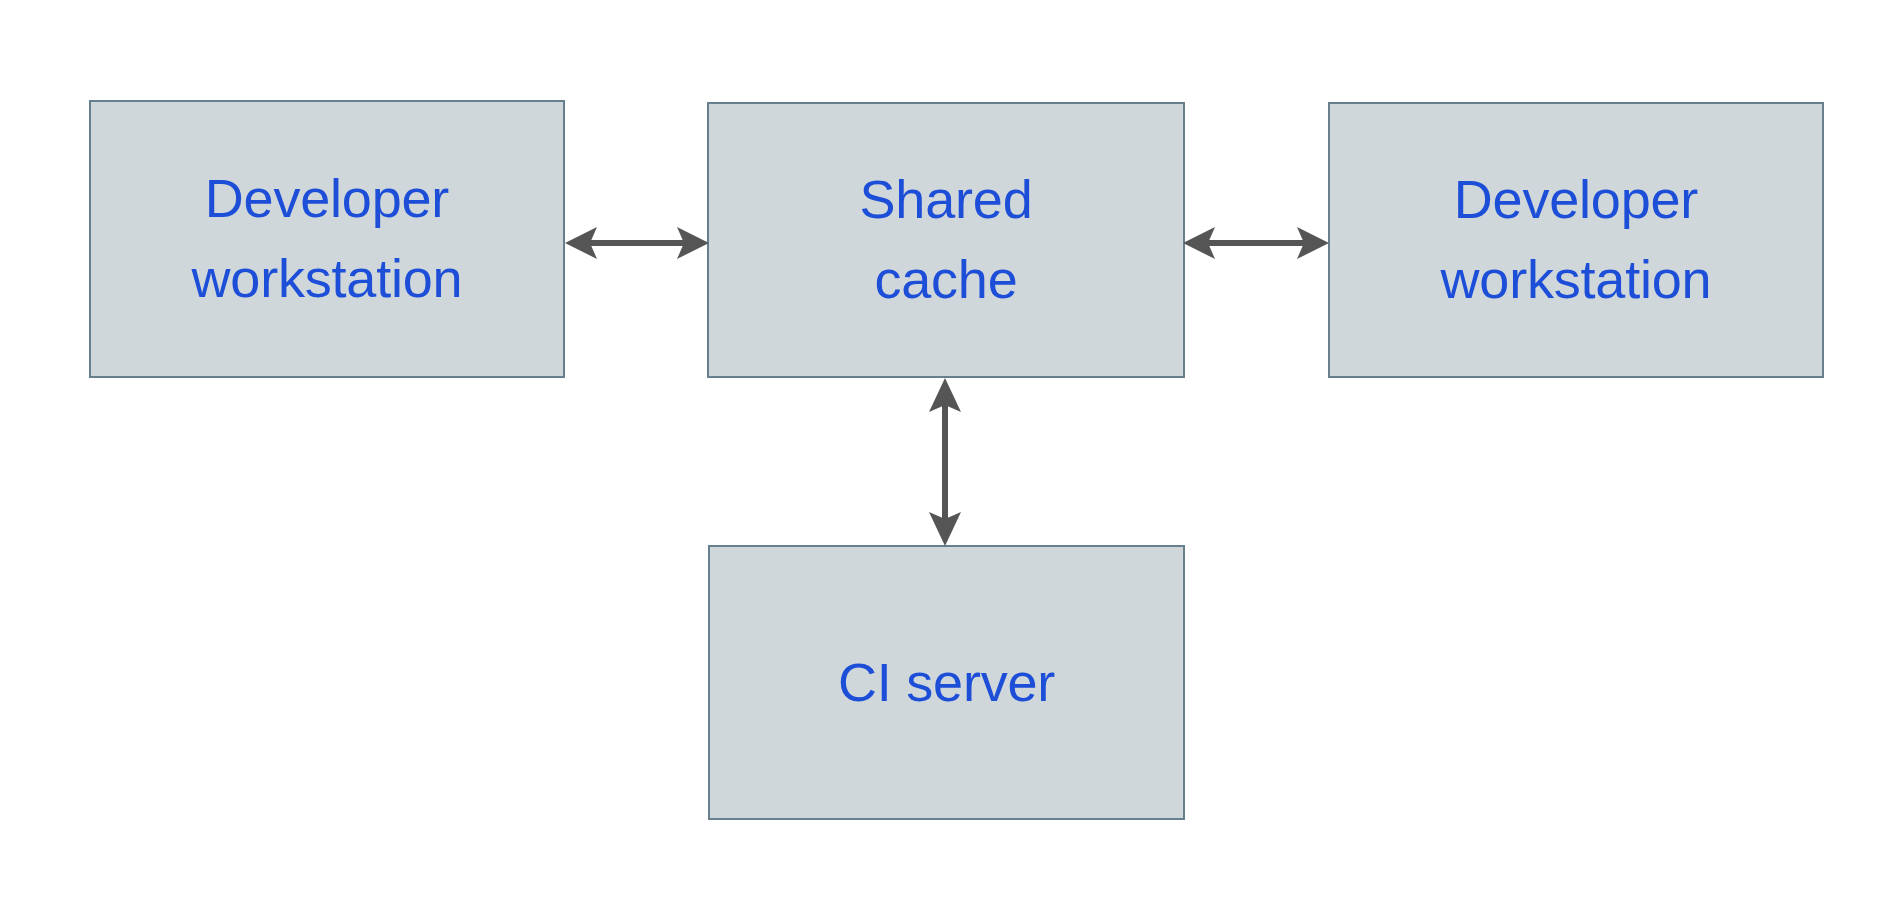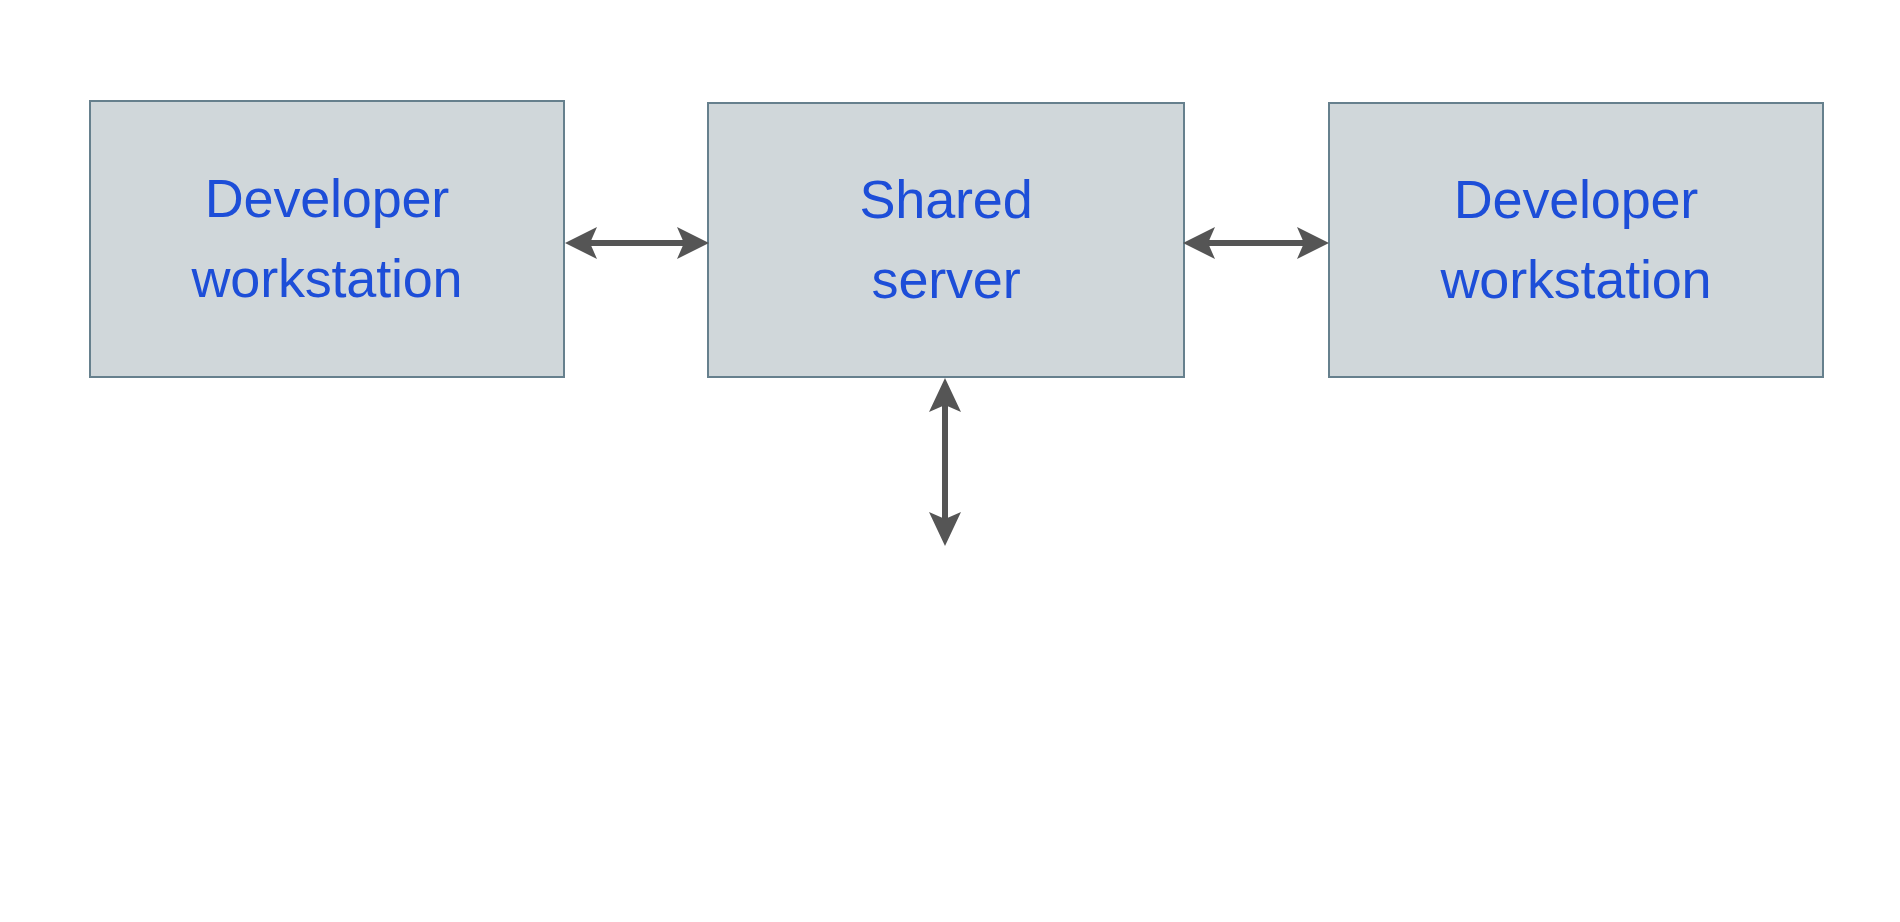--- a/index.html
+++ b/index.html
@@ -56,28 +56,31 @@
 
 <div id="diagram-canvas">
 
   <div class="node-box" id="node-dev-left">
     <span class="node-label">Developer
 workstation</span>
   </div>
 
   <div class="node-box" id="node-shared">
     <span class="node-label">Shared
-server</span>
+cache</span>
   </div>
 
   <div class="node-box" id="node-dev-right">
     <span class="node-label">Developer
 workstation</span>
   </div>
 
+  <div class="node-box" id="node-ci">
+    <span class="node-label">CI server</span>
+  </div>
 
   <svg class="connector" id="connector-left-shared" viewBox="0 0 148 62">
     <g fill="#555555">
       <rect x="24" y="28" width="100" height="6"></rect>
       <path d="M 2 31 L 34 15 L 27 31 L 34 47 Z"></path>
       <path d="M 146 31 L 114 15 L 121 31 L 114 47 Z"></path>
     </g>
   </svg>
 
   <svg class="connector" id="connector-shared-right" viewBox="0 0 152 62">

